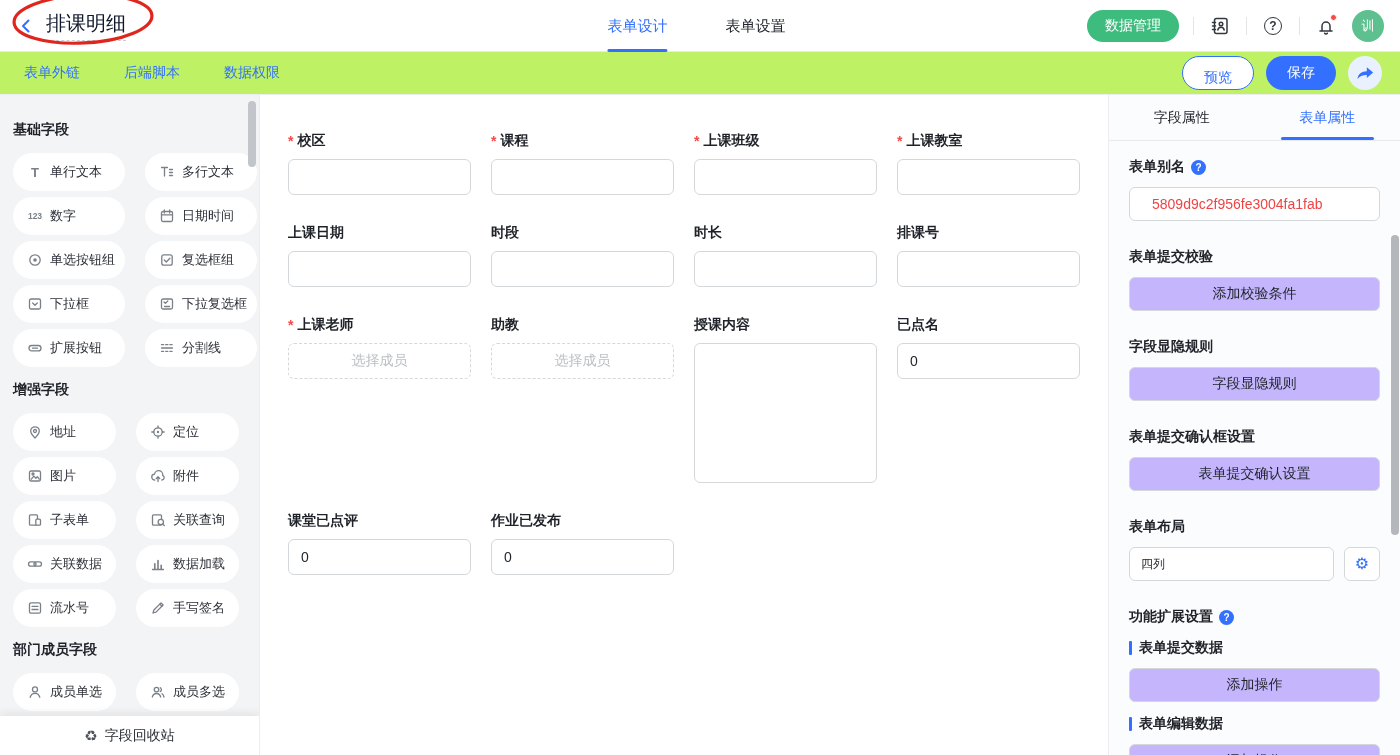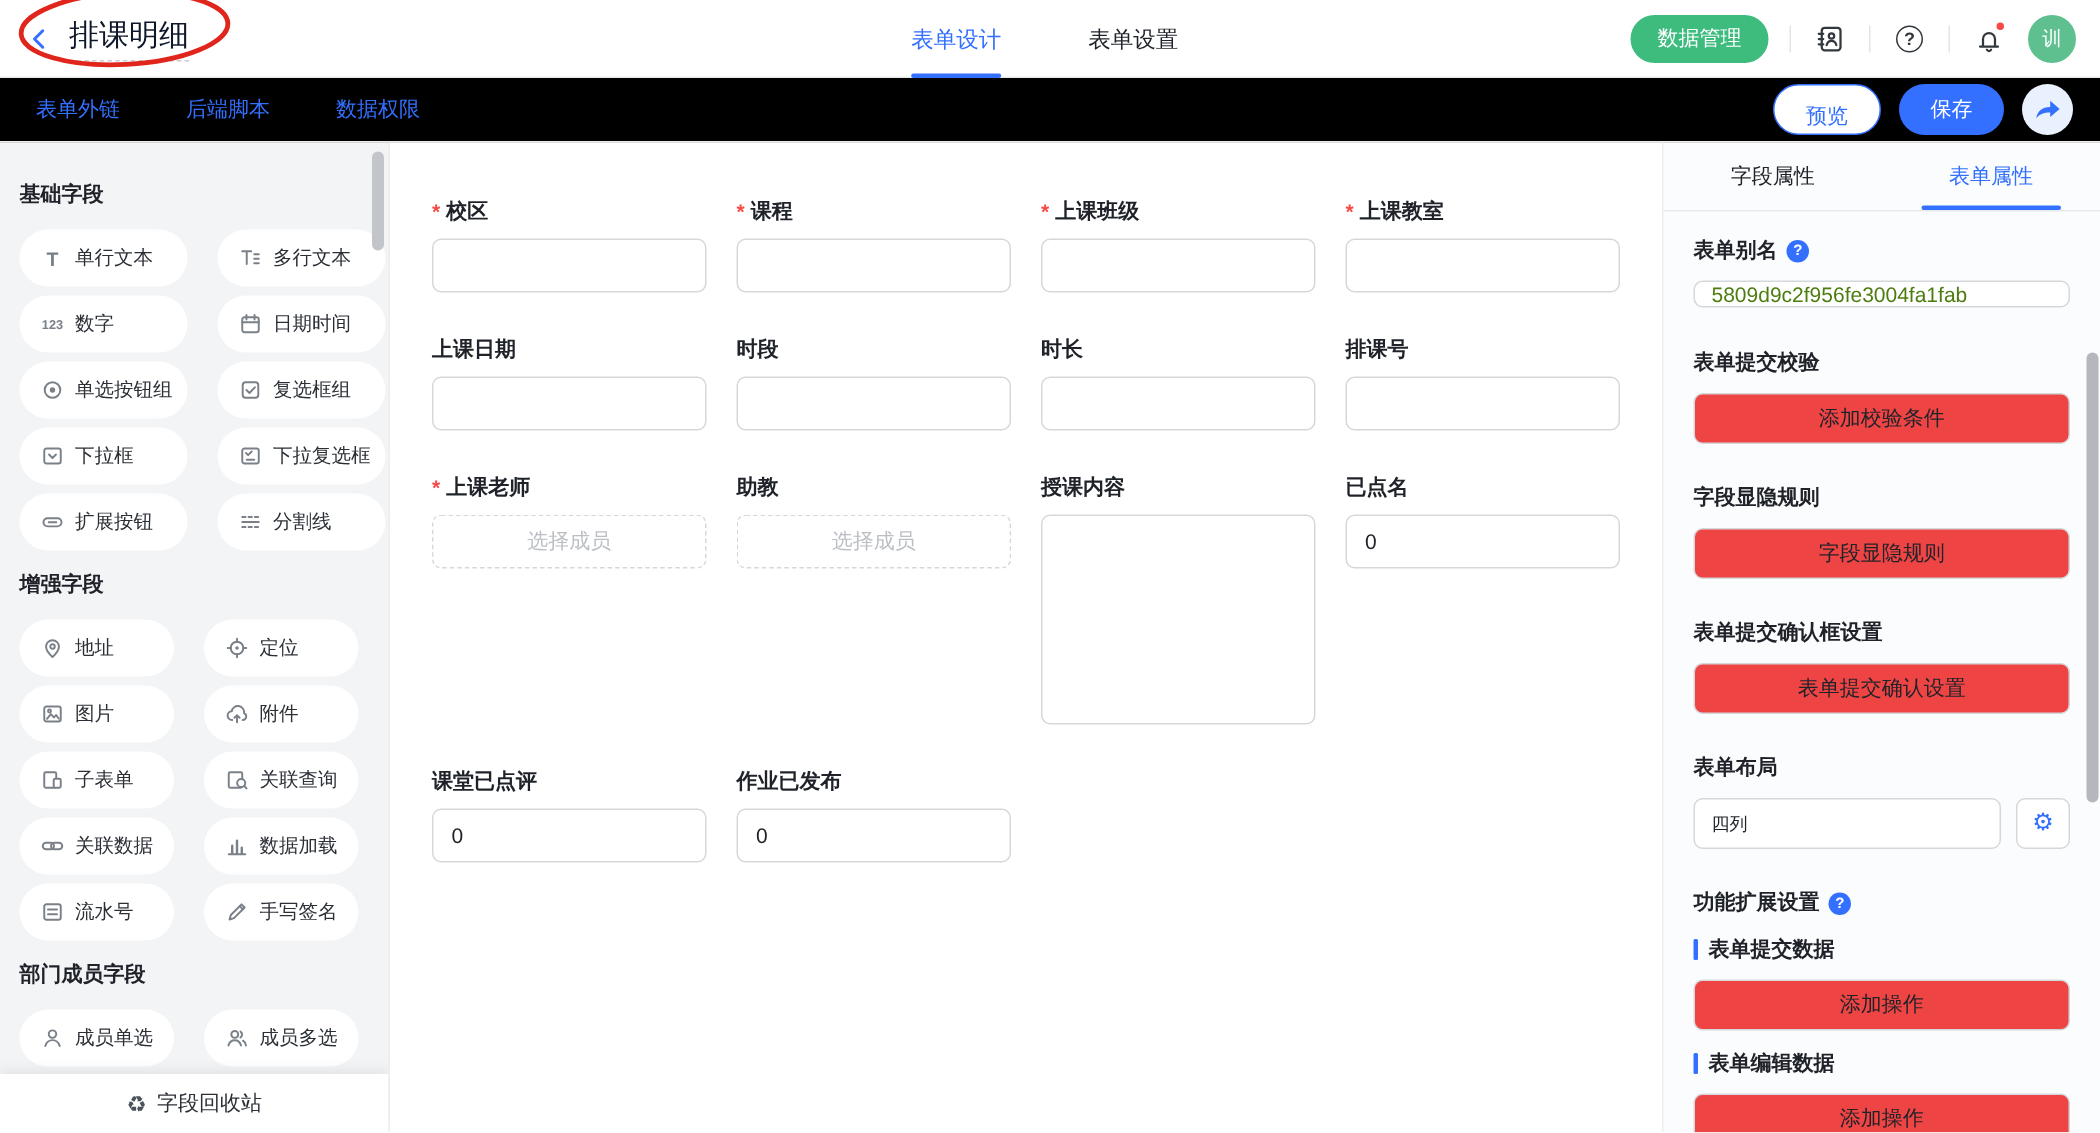--- a/index.html
+++ b/index.html
@@ -19,21 +19,21 @@
   .top-tab.active::after { content:""; position:absolute; left:0; right:0; bottom:0; height:3px; background:#3370ff; border-radius:2px; }
   .topbar-right { margin-left:auto; display:flex; align-items:center; gap:14px; }
   .btn-green { height:32px; padding:0 18px; border:none; border-radius:16px; background:#3dbc7d; color:#fff; font-size:14px; cursor:pointer; font-family:inherit; }
   .v-div { width:1px; height:18px; background:#e2e4e8; }
   .hdr-icon { width:24px; height:24px; display:flex; align-items:center; justify-content:center; position:relative; cursor:pointer; color:#33383e; }
   .help-circ { width:18px; height:18px; border:1.6px solid #33383e; border-radius:50%; font-size:12px; font-weight:bold; display:flex; align-items:center; justify-content:center; color:#33383e; }
   .bell-dot { position:absolute; top:0px; right:1px; width:7px; height:7px; background:#f54a45; border-radius:50%; border:1px solid #fff; }
   .avatar { width:32px; height:32px; border-radius:50%; background:#5ec08f; color:#fff; font-size:13px; display:flex; align-items:center; justify-content:center; cursor:pointer; }
 
   
-  .subbar { height:43px; flex:0 0 43px; background:#000000; border-bottom:1px solid #ebedf0; display:flex; align-items:center; padding:0 18px; }
+  .subbar { height:43px; flex:0 0 43px; background:#bef264; border-bottom:1px solid #ebedf0; display:flex; align-items:center; padding:0 18px; }
   .subbar-links { display:flex; gap:38px; }
   .sub-link { display:flex; align-items:center; gap:6px; color:#3370ff; font-size:14px; cursor:pointer; }
   .subbar-right { margin-left:auto; display:flex; align-items:center; gap:12px; }
   .btn-outline { height:34px; padding:12px 21px; border-radius:17px; border:1px solid #3370ff; background:#fff; color:#3370ff; font-size:14px; cursor:pointer; font-family:inherit; }
   .btn-primary { height:34px; padding:0 21px; border-radius:17px; border:none; background:#3370ff; color:#fff; font-size:14px; cursor:pointer; font-family:inherit; }
   .btn-share { width:34px; height:34px; border-radius:50%; border:none; background:#eaf1fe; display:flex; align-items:center; justify-content:center; cursor:pointer; }
 
   
   .body { flex:1; display:flex; min-height:0; position:relative; }
 
@@ -68,22 +68,22 @@
   
   .panel { position:relative; width:292px; flex:0 0 292px; background:#fbfcfd; border-left:1px solid #ebedf0; overflow:hidden; }
   .panel-tabs { height:46px; display:flex; border-bottom:1px solid #e7e9eb; }
   .p-tab { flex:1; position:relative; display:flex; align-items:center; justify-content:center; font-size:14px; color:#1f2329; cursor:pointer; }
   .p-tab.active { color:#3370ff; font-weight:500; }
   .p-tab.active::after { content:""; position:absolute; left:26px; right:26px; bottom:0; height:3px; background:#3370ff; border-radius:2px; }
   .panel-content { padding:17px 20px 0 20px; }
   .p-section { margin-bottom:27px; }
   .p-label { display:flex; align-items:center; gap:6px; font-size:14px; font-weight:bold; color:#1f2329; margin-bottom:11px; }
   .help-q { width:15px; height:15px; border-radius:50%; background:#3370ff; color:#fff; font-size:10px; font-weight:bold; display:flex; align-items:center; justify-content:center; cursor:pointer; }
-  .p-input { width:100%; height:18px; border:1px solid #d5d8db; border-radius:6px; background:#fff; font-size:14px; color:#4d7c0f; padding:0 11px; font-family:inherit; }
-  .p-btn { width:100%; height:34px; border:1px solid #d5d8db; border-radius:6px; background:#ef4444; font-size:14px; color:#1f2329; cursor:pointer; font-family:inherit; }
+  .p-input { width:100%; height:34px; border:1px solid #d5d8db; border-radius:6px; background:#fff; font-size:14px; color:#ef4444; padding:0 22px; font-family:inherit; }
+  .p-btn { width:100%; height:34px; border:1px solid #d5d8db; border-radius:6px; background:#c4b5fd; font-size:14px; color:#1f2329; cursor:pointer; font-family:inherit; }
   .p-row { display:flex; gap:10px; }
   .p-select { flex:1; height:34px; border:1px solid #d5d8db; border-radius:6px; background:#fff; display:flex; align-items:center; padding:0 11px; font-size:12px; position:relative; cursor:pointer; }
   .p-select .chev { position:absolute; right:10px; color:#8f959e; display:flex; }
   .p-gear { width:36px; height:34px; border:1px solid #d5d8db; border-radius:6px; background:#fff; color:#3370ff; font-size:16px; display:flex; align-items:center; justify-content:center; cursor:pointer; }
   .p-sub { margin-top:13px; }
   .p-sub-label { display:flex; align-items:center; gap:7px; font-size:14px; font-weight:bold; color:#1f2329; margin-bottom:11px; }
   .p-sub-label::before { content:""; width:3px; height:14px; background:#3370ff; border-radius:1px; }
   .win-thumb { position:absolute; right:1px; top:140px; width:8px; height:300px; background:#b4b7bc; border-radius:4px; cursor:pointer; z-index:10; }
 </style>
 </head>

